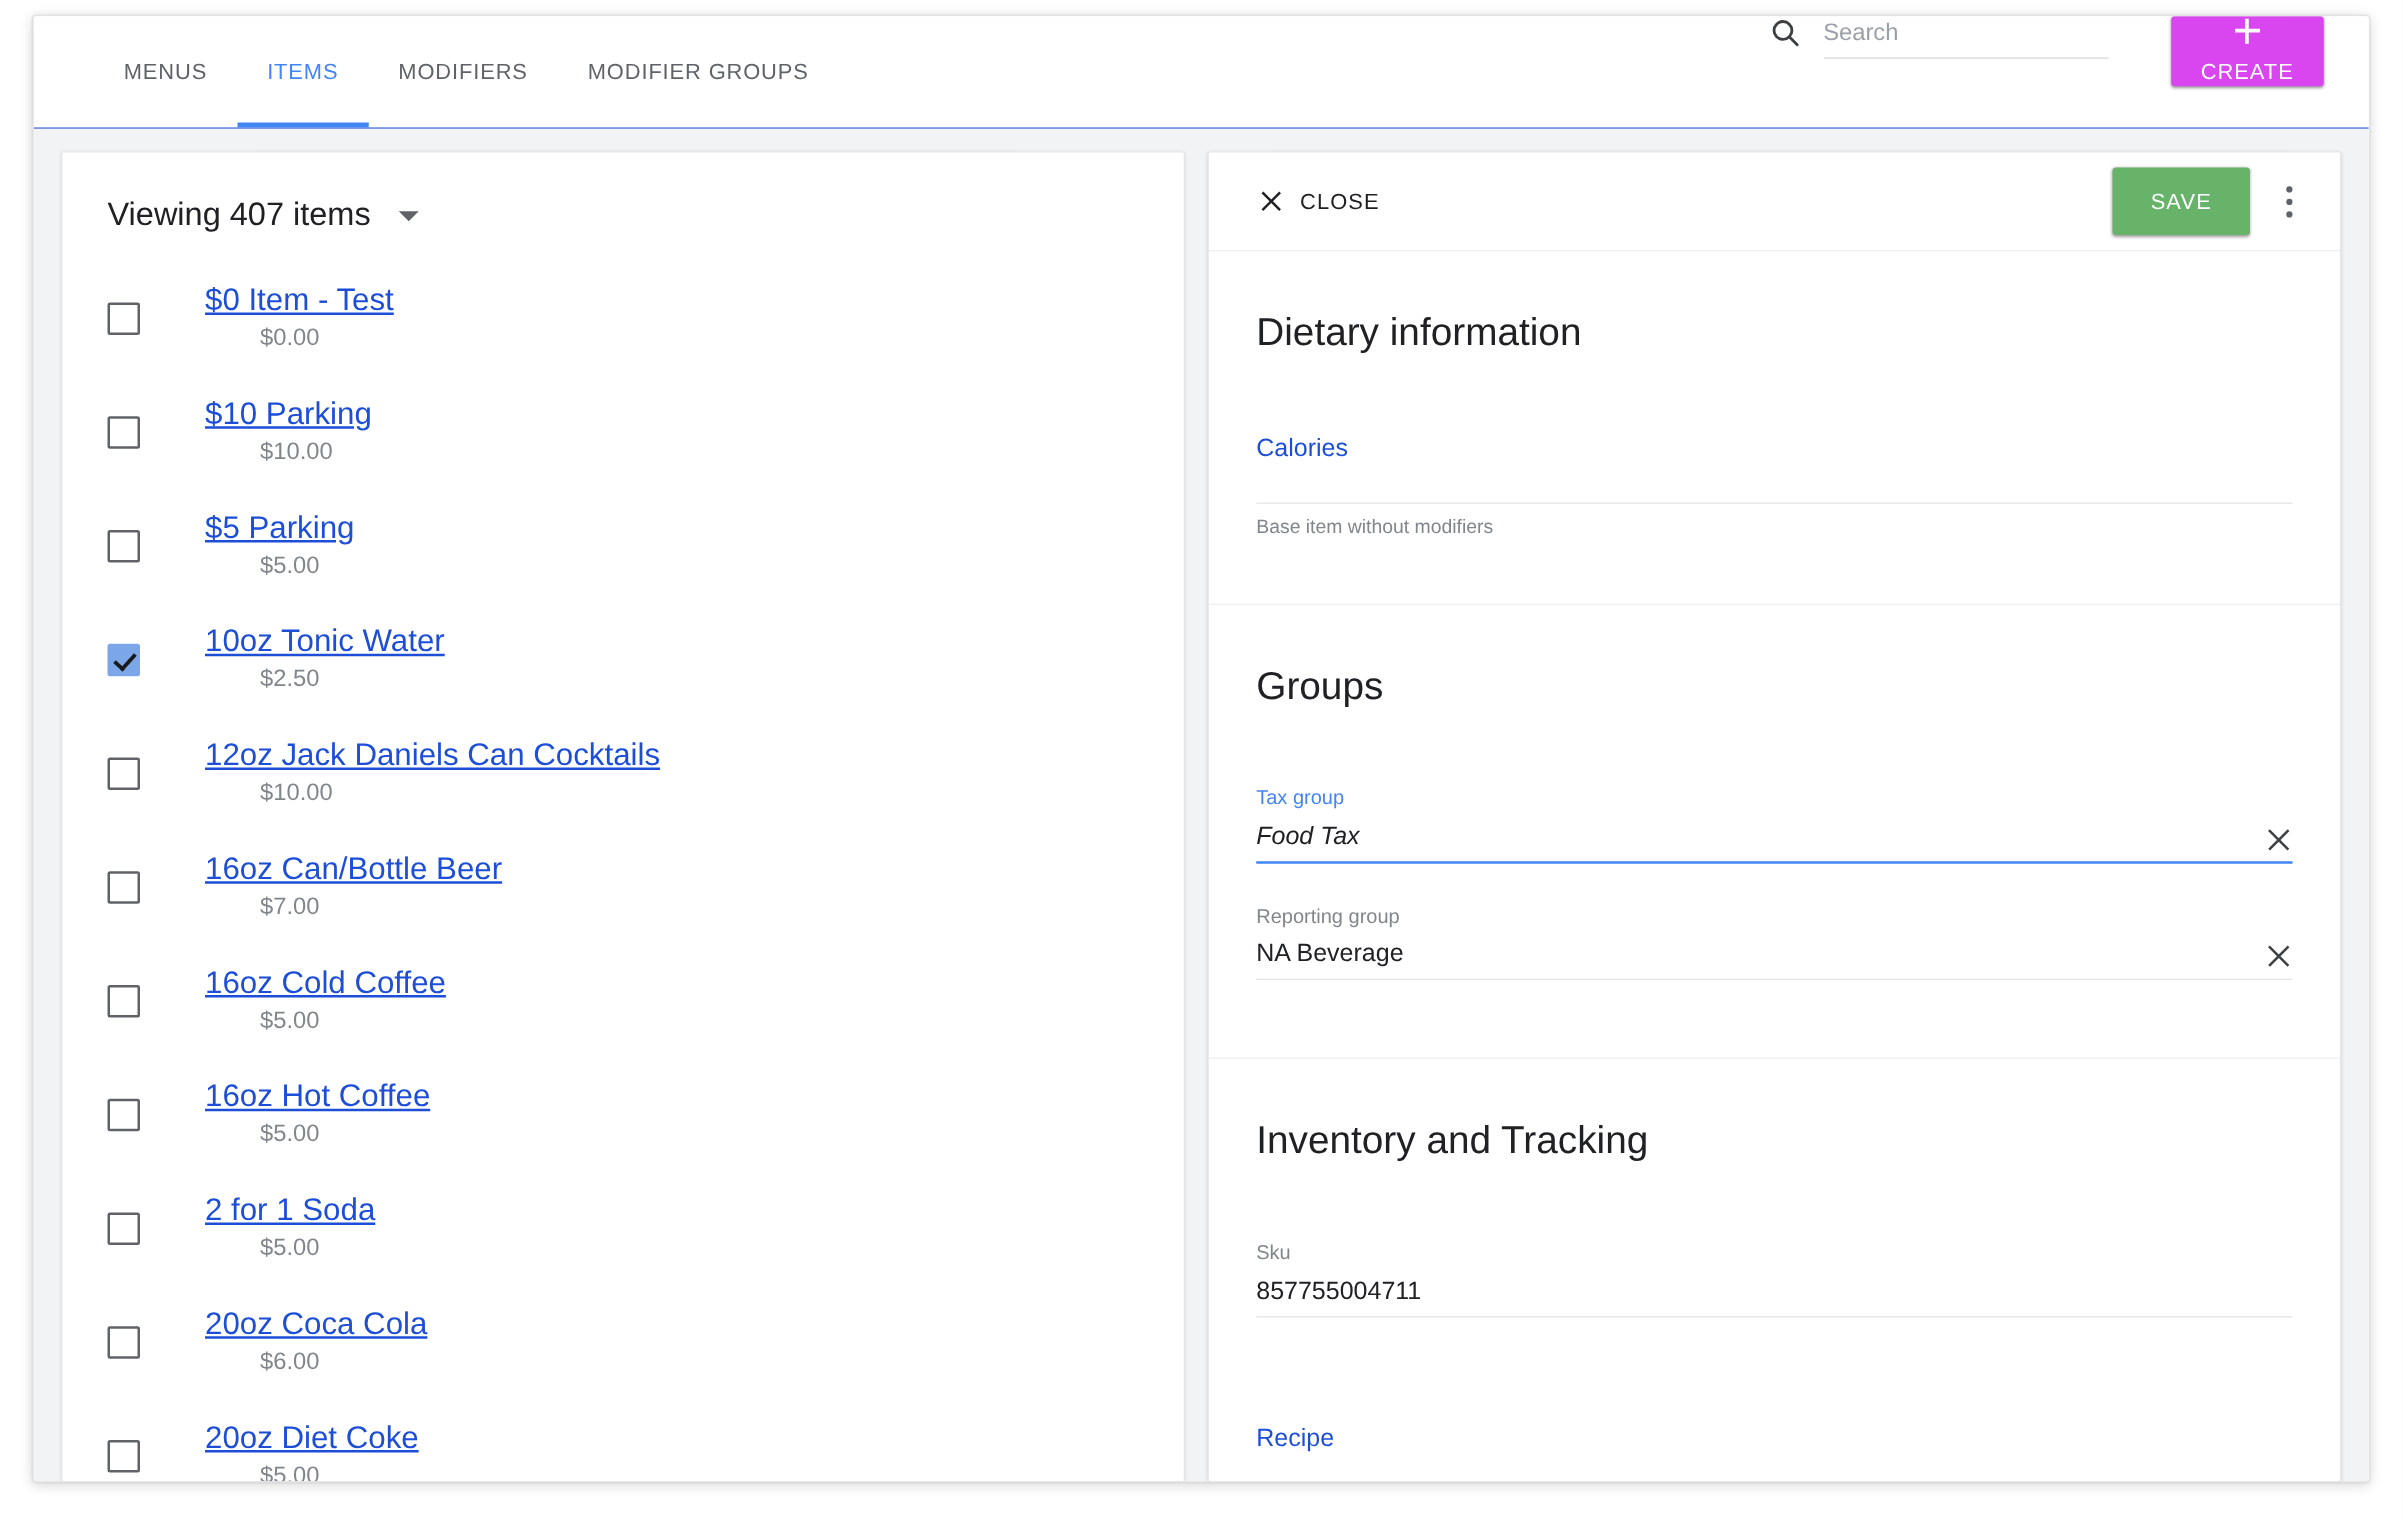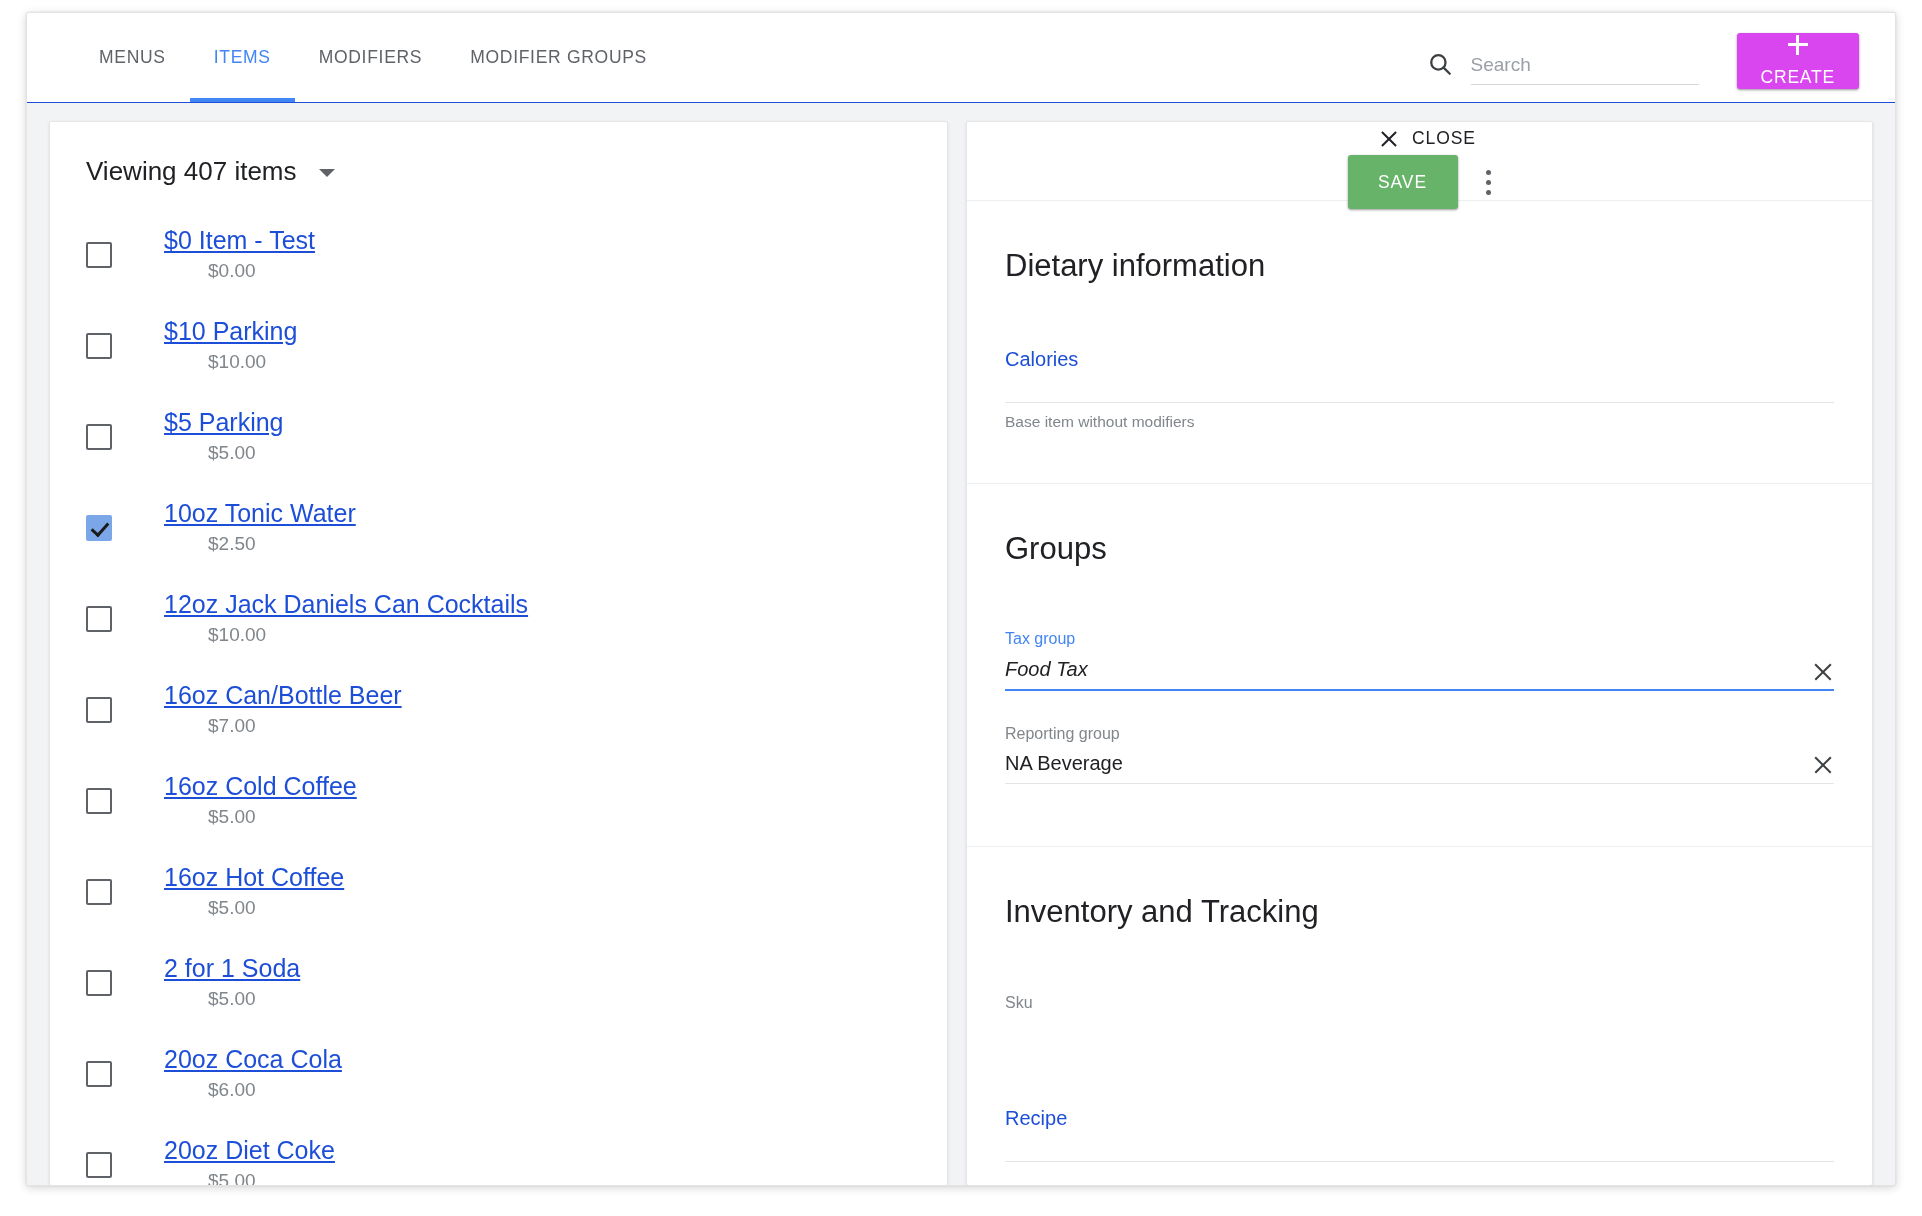--- a/index.html
+++ b/index.html
@@ -66,22 +66,22 @@
     height: 4px;
     background: #4285f4;
   }
 
   .topbar-right {
     position: absolute;
     right: 36px;
     top: 0;
     height: 76px;
     display: flex;
-    align-items: flex-end;
-    gap: 4px;
+    align-items: flex-start;
+    gap: 16px;
   }
   .search-wrap {
     display: flex;
     align-items: flex-end;
     gap: 18px;
     margin-right: 34px;
     padding-bottom: 4px;
   }
   .search-icon {
     width: 26px;
@@ -241,21 +241,20 @@
     overflow: hidden;
   }
   .detail-header {
     height: 79px;
     display: flex;
     align-items: center;
     justify-content: space-between;
     padding: 0 22px 0 38px;
     border-bottom: 1px solid #eceff1;
     box-sizing: border-box;
-    flex-direction: column;
   }
   .close-btn {
     display: flex;
     align-items: center;
     gap: 13px;
     background: none;
     border: none;
     cursor: pointer;
     padding: 6px 2px;
     font-family: "Liberation Sans", sans-serif;
@@ -573,20 +572,21 @@
 
         <div class="spacer-lg"></div>
       </div>
 
       <div class="section no-border">
         <h2 class="section-title">Inventory and Tracking</h2>
         <div class="spacer-sm"></div>
 
         <div class="field">
           <span class="field-label">Sku</span>
+          <div class="field-value">857755004711</div>
         </div>
 
         <div class="spacer-md"></div>
 
         <div class="field">
           <span class="field-label placeholder-style">Recipe</span>
           <div class="field-value empty"></div>
         </div>
       </div>
 

